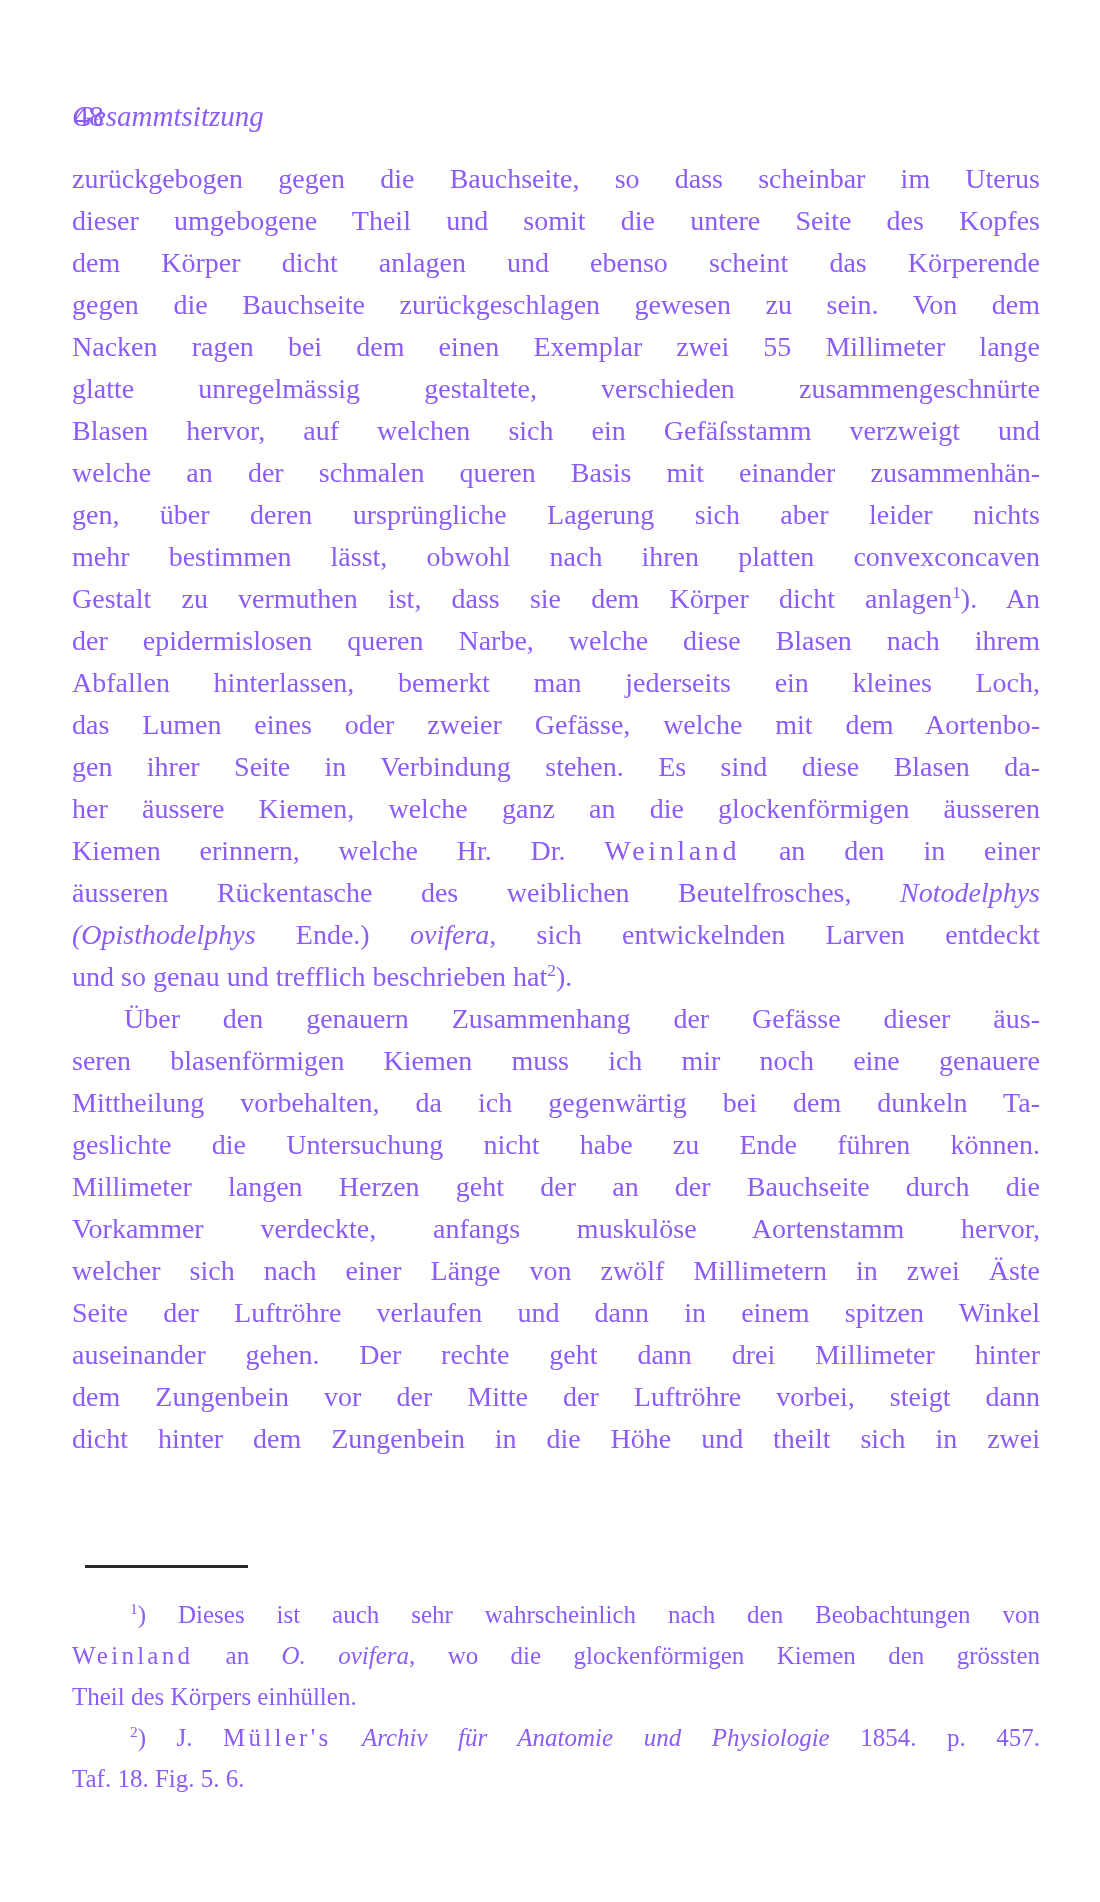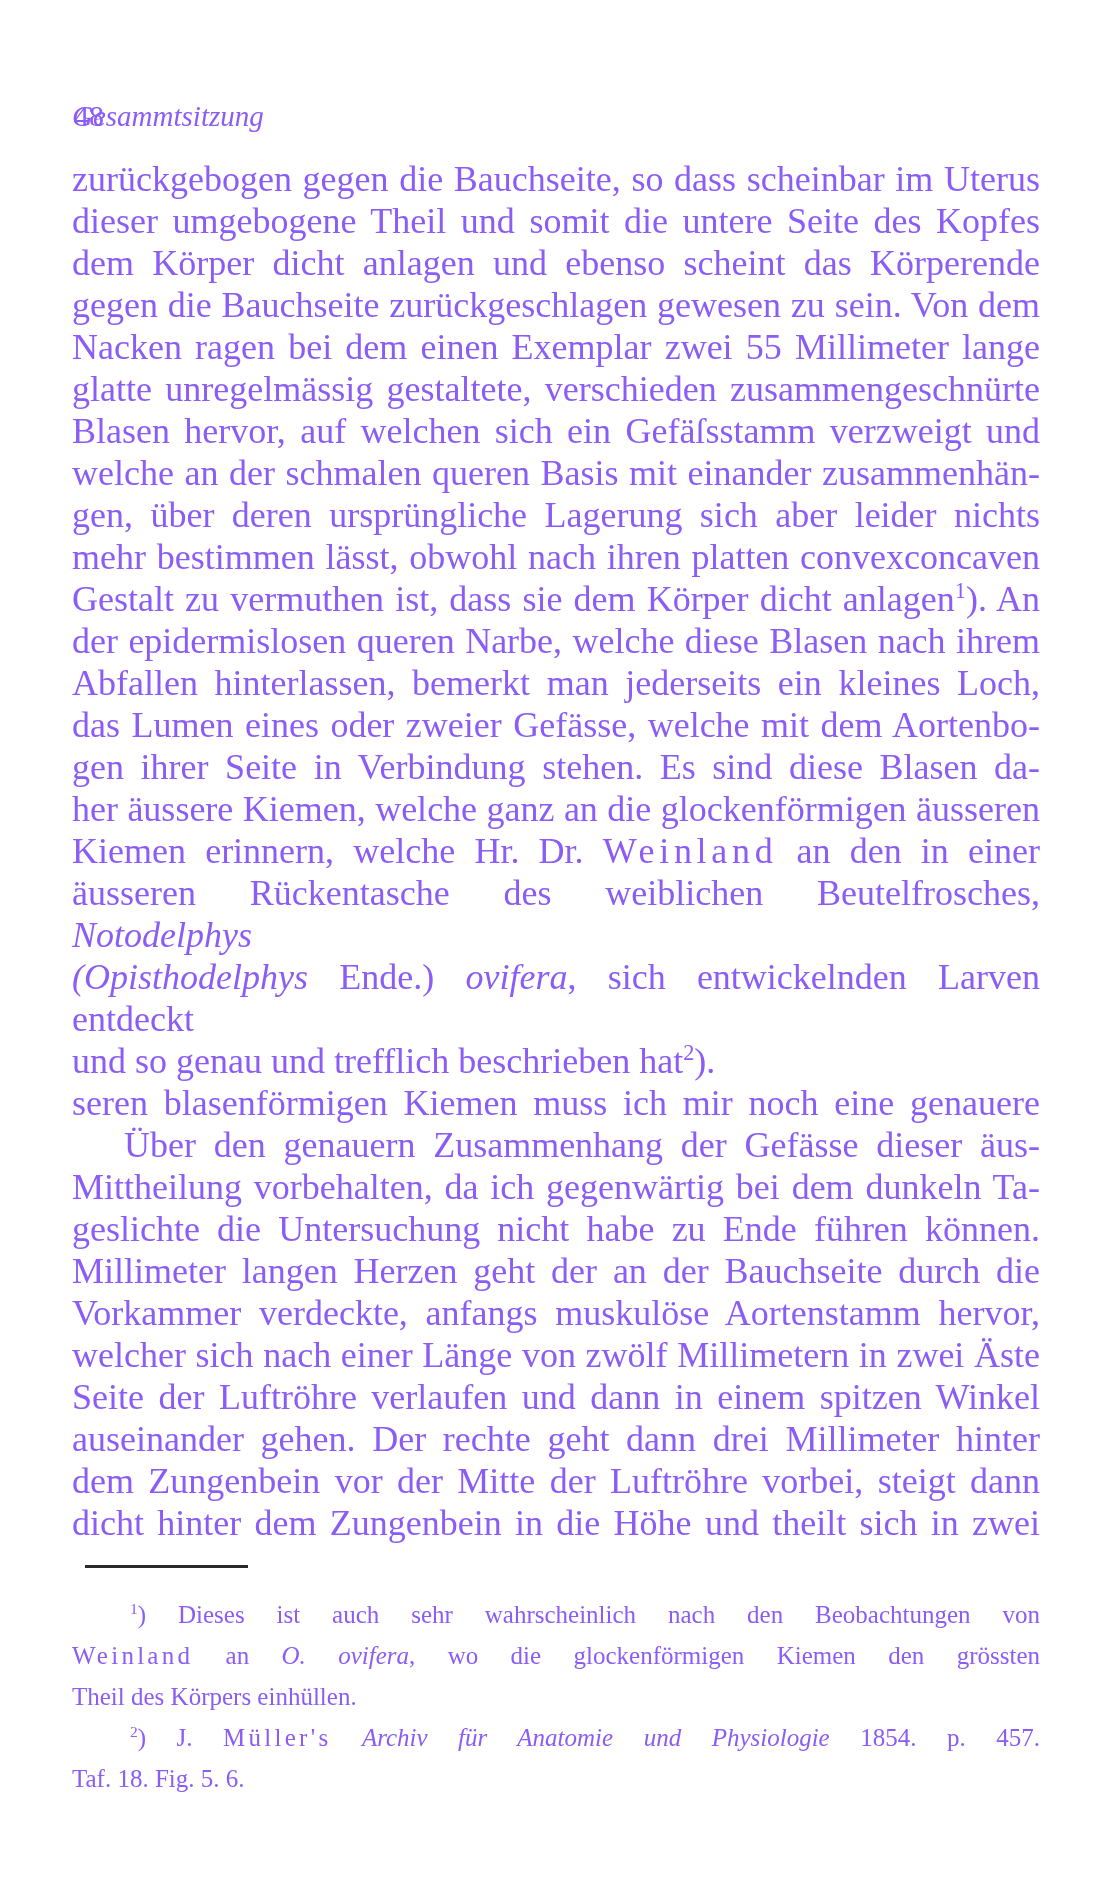--- a/index.html
+++ b/index.html
@@ -36,21 +36,21 @@
     text-align: left;
     font-style: italic;
     font-size: 29px;
     line-height: 36px;
   }
   .body-text {
     position: absolute;
     top: 158px;
     left: 72px;
     width: 968px;
-    font-size: 36px;
+    font-size: 28px;
   }
   .body-text .tline {
     line-height: 42px;
   }
   .footnote-rule {
     position: absolute;
     top: 1565px;
     left: 85px;
     width: 163px;
     height: 3px;
@@ -111,22 +111,22 @@
       <div class="tline just"><span>Gestalt zu vermuthen ist, dass sie dem Körper dicht anlagen</span><span class="sup">1</span><span>). An</span></div>
       <div class="tline just"><span>der epidermislosen queren Narbe, welche diese Blasen nach ihrem</span></div>
       <div class="tline just"><span>Abfallen hinterlassen, bemerkt man jederseits ein kleines Loch,</span></div>
       <div class="tline just"><span>das Lumen eines oder zweier Gefässe, welche mit dem Aortenbo-</span></div>
       <div class="tline just"><span>gen ihrer Seite in Verbindung stehen. Es sind diese Blasen da-</span></div>
       <div class="tline just"><span>her äussere Kiemen, welche ganz an die glockenförmigen äusseren</span></div>
       <div class="tline just"><span>Kiemen erinnern, welche Hr. Dr. </span><span class="sp">Weinland</span><span> an den in einer</span></div>
       <div class="tline just"><span>äusseren Rückentasche des weiblichen Beutelfrosches, </span><span class="i">Notodelphys</span></div>
       <div class="tline just"><span class="i">(Opisthodelphys</span><span> Ende.) </span><span class="i">ovifera</span><span>, sich entwickelnden Larven entdeckt</span></div>
       <div class="tline"><span>und so genau und trefflich beschrieben hat</span><span class="sup">2</span><span>).</span></div>
+      <div class="tline just ind"><span>Über den genauern Zusammenhang der Gefässe dieser äus-</span></div>
       <div class="tline just"><span>seren blasenförmigen Kiemen muss ich mir noch eine genauere</span></div>
-      <div class="tline just ind"><span>Über den genauern Zusammenhang der Gefässe dieser äus-</span></div>
       <div class="tline just"><span>Mittheilung vorbehalten, da ich gegenwärtig bei dem dunkeln Ta-</span></div>
       <div class="tline just"><span>geslichte die Untersuchung nicht habe zu Ende führen können.</span></div>
       <div class="tline just"><span>Millimeter langen Herzen geht der an der Bauchseite durch die</span></div>
       <div class="tline just"><span>Vorkammer verdeckte, anfangs muskulöse Aortenstamm hervor,</span></div>
       <div class="tline just"><span>welcher sich nach einer Länge von zwölf Millimetern in zwei Äste</span></div>
       <div class="tline just"><span>Seite der Luftröhre verlaufen und dann in einem spitzen Winkel</span></div>
       <div class="tline just"><span>auseinander gehen. Der rechte geht dann drei Millimeter hinter</span></div>
       <div class="tline just"><span>dem Zungenbein vor der Mitte der Luftröhre vorbei, steigt dann</span></div>
       <div class="tline just"><span>dicht hinter dem Zungenbein in die Höhe und theilt sich in zwei</span></div>
     </div>

